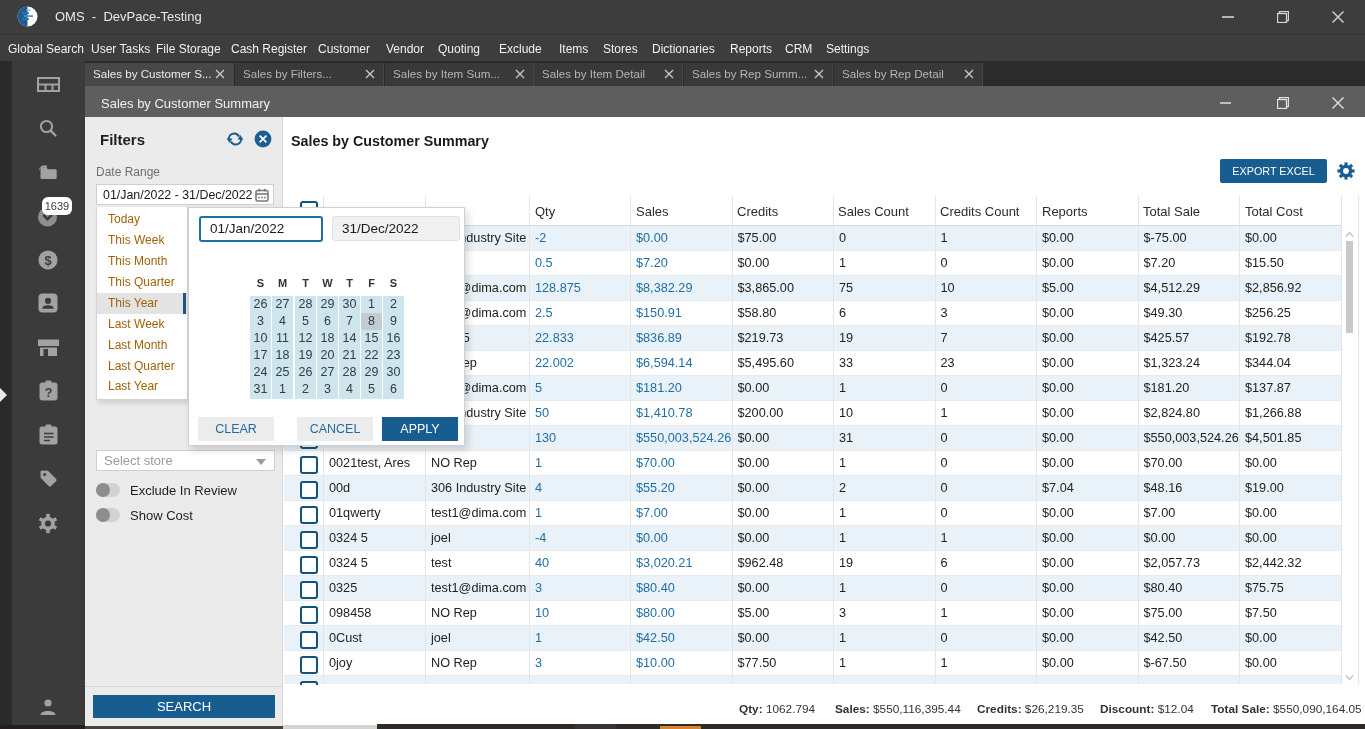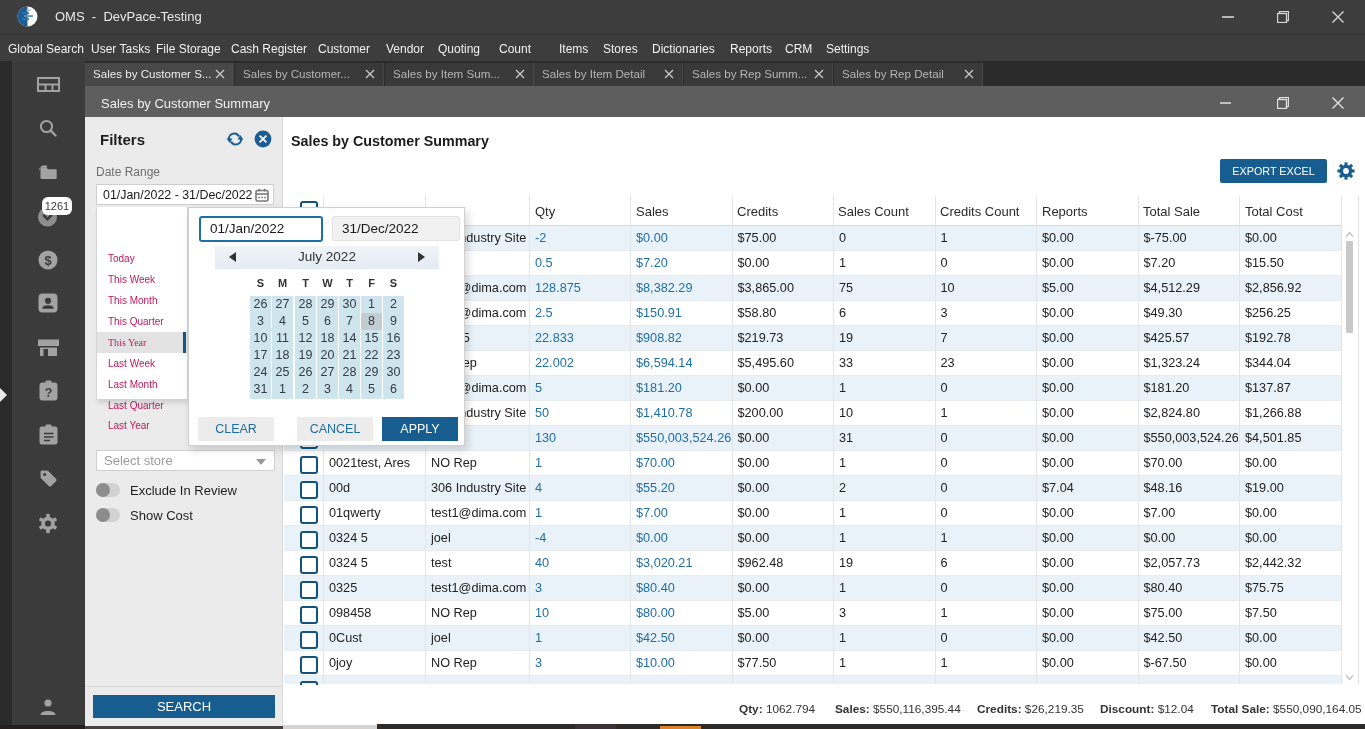--- a/index.html
+++ b/index.html
@@ -19,22 +19,22 @@
 #badge { position:absolute; z-index:5; left:42px; top:197px; width:30px; height:18px; background:#fff; border-radius:6px; font-size:11px; color:#3b3b3b; text-align:center; line-height:18px; }
 #sarrow { position:absolute; left:0; top:388px; width:0; height:0; border-top:7px solid transparent; border-bottom:7px solid transparent; border-left:7px solid #e8e8e8; }
 
 #fpanel { position:absolute; left:85px; top:117px; width:198px; height:609px; background:#ebebeb; border-right:1px solid #d9d9d9; }
 #ftitle { position:absolute; left:100px; top:131px; font-size:15px; font-weight:bold; color:#1e1e1e; }
 #dlabel { position:absolute; left:96px; top:165px; font-size:12px; color:#6f6f6f; }
 #dinput { position:absolute; left:96px; top:184px; width:178px; height:21px; background:#fff; border:1px solid #cfcfcf; }
 #dinput span { position:absolute; left:6px; top:3px; font-size:12.4px; color:#1a1a1a; white-space:nowrap; }
 
 #ddpanel { z-index:20; position:absolute; left:96px; top:207px; width:92px; height:193px; background:#fff; border:1px solid #d4d4d4; border-top:none; box-shadow:2px 3px 5px rgba(0,0,0,.12); }
-.ddi { position:absolute; left:0; width:90px; height:21px; font-size:10px; color:#be185d; padding-left:11px; line-height:21px; white-space:nowrap;margin-top:39px; }
-.ddi.sel { background:#e3e3e3;font-family:Liberation Serif, serif; }
+.ddi { position:absolute; left:0; width:90px; height:21px; font-size:12px; color:#a16207; padding-left:11px; line-height:21px; white-space:nowrap; }
+.ddi.sel { background:#e3e3e3; }
 .ddi.sel::after { content:""; position:absolute; right:1px; top:0; width:3px; height:21px; background:#17578c; }
 
 #cal { z-index:21; position:absolute; left:188px; top:207px; width:277px; height:239px; background:#fff; border:1px solid #d0d0d0; box-shadow:3px 4px 8px rgba(0,0,0,.15); }
 #cin1 { position:absolute; left:10px; top:8px; width:124px; height:26px; background:#fff; border:2px solid #1d6fa5; border-radius:3px; }
 #cin1 span { position:absolute; left:9px; top:3px; font-size:13.5px; color:#1a1a1a; }
 #cin2 { position:absolute; left:143px; top:8px; width:128px; height:25px; background:#f1f1f1; border:1px solid #e2e2e2; border-radius:3px; }
 #cin2 span { position:absolute; left:9px; top:4px; font-size:13.5px; color:#1a1a1a; }
 #cnav { position:absolute; left:26px; top:38px; width:224px; height:23px; background:linear-gradient(#f0f4f9,#e3ebf3); }
 #cnav .mon { position:absolute; left:0; width:224px; text-align:center; top:3px; font-size:13.5px; color:#333; }
 .arr { position:absolute; top:6px; width:0; height:0; }
@@ -98,37 +98,37 @@
     </svg>
 </div>
 <div id="menubar">
     <span class="mi" style="left:8px">Global Search</span>
     <span class="mi" style="left:91px">User Tasks</span>
     <span class="mi" style="left:156px">File Storage</span>
     <span class="mi" style="left:231px">Cash Register</span>
     <span class="mi" style="left:318px">Customer</span>
     <span class="mi" style="left:386px">Vendor</span>
     <span class="mi" style="left:438px">Quoting</span>
-    <span class="mi" style="left:499px">Count</span>
+    <span class="mi" style="left:499px">Exclude</span>
     <span class="mi" style="left:559px">Items</span>
     <span class="mi" style="left:603px">Stores</span>
     <span class="mi" style="left:652px">Dictionaries</span>
     <span class="mi" style="left:730px">Reports</span>
     <span class="mi" style="left:785px">CRM</span>
     <span class="mi" style="left:826px">Settings</span>
   </div>
 <div id="tabbar">
     <div class="tab act" style="left:0px">
       <span class="tt">Sales by Customer S...</span>
       <svg class="tx" viewBox="0 0 10 10">
         <path d="M1 1 L9 9 M9 1 L1 9" stroke="#c9c9c9" stroke-width="1.3" fill="none"></path>
       </svg>
     </div>
     <div class="tab" style="left:150px">
-      <span class="tt">Sales by Customer...</span>
+      <span class="tt">Sales by Filters...</span>
       <svg class="tx" viewBox="0 0 10 10">
         <path d="M1 1 L9 9 M9 1 L1 9" stroke="#c9c9c9" stroke-width="1.3" fill="none"></path>
       </svg>
     </div>
     <div class="tab" style="left:300px">
       <span class="tt">Sales by Item Sum...</span>
       <svg class="tx" viewBox="0 0 10 10">
         <path d="M1 1 L9 9 M9 1 L1 9" stroke="#c9c9c9" stroke-width="1.3" fill="none"></path>
       </svg>
     </div>
@@ -221,21 +221,21 @@
         <line x1="0" y1="0" x2="-8.31" y2="-4.80"></line>
       </g>
       <circle r="6.8" fill="#a2a2a2" stroke="none"></circle>
       <circle r="3.1" fill="#3b3b3b" stroke="none"></circle>
     </g>
   </svg>
 <svg style="position:absolute;left:37px;top:697px" width="22" height="20" viewBox="0 0 22 20">
     <circle cx="11" cy="6" r="3.6" fill="#a2a2a2"></circle>
     <path d="M3.5 18 c0-5.5 15-5.5 15 0 z" fill="#a2a2a2"></path>
   </svg>
-<div id="badge">1261</div>
+<div id="badge">1639</div>
 <div id="sarrow"></div>
 <div id="content"></div>
 <div id="fpanel"></div>
 <div id="ftitle">Filters</div>
 <svg style="position:absolute;left:226px;top:131px" width="18" height="16" viewBox="0 0 18 16">
   <path d="M3.2 9.5 A5.3 5.3 0 0 1 13 5.5" fill="none" stroke="#1b5e92" stroke-width="2.1"></path>
   <path d="M14.8 6.5 A5.3 5.3 0 0 1 5 10.5" fill="none" stroke="#1b5e92" stroke-width="2.1"></path>
   <path d="M0.6 7.2 L3.6 12 L6.4 7.6 z" fill="#1b5e92"></path>
   <path d="M17.4 8.8 L14.4 4 L11.6 8.4 z" fill="#1b5e92"></path>
 </svg>
@@ -314,21 +314,21 @@
 <div class="ct drk" style="left:839px;top:301px;width:94.5px">6</div>
 <div class="ct drk" style="left:940.5px;top:301px;width:94.5px">3</div>
 <div class="ct drk" style="left:1042px;top:301px;width:94.5px">$0.00</div>
 <div class="ct drk" style="left:1143.5px;top:301px;width:94.5px">$49.30</div>
 <div class="ct drk" style="left:1245px;top:301px;width:95px">$256.25</div>
 <div class="trow" style="top:326px;background:#e9f2f8"></div>
 <div class="cb" style="left:300px;top:331px"></div>
 <div class="ct drk" style="left:329px;top:326px;width:95px">Cust E</div>
 <div class="ct drk" style="left:431px;top:326px;width:97px">0324 5</div>
 <div class="ct blu" style="left:535px;top:326px;width:94px">22.833</div>
-<div class="ct blu" style="left:636px;top:326px;width:94.5px">$908.82</div>
+<div class="ct blu" style="left:636px;top:326px;width:94.5px">$836.89</div>
 <div class="ct drk" style="left:737.5px;top:326px;width:94.5px">$219.73</div>
 <div class="ct drk" style="left:839px;top:326px;width:94.5px">19</div>
 <div class="ct drk" style="left:940.5px;top:326px;width:94.5px">7</div>
 <div class="ct drk" style="left:1042px;top:326px;width:94.5px">$0.00</div>
 <div class="ct drk" style="left:1143.5px;top:326px;width:94.5px">$425.57</div>
 <div class="ct drk" style="left:1245px;top:326px;width:95px">$192.78</div>
 <div class="trow" style="top:351px;background:#ffffff"></div>
 <div class="cb" style="left:300px;top:356px"></div>
 <div class="ct drk" style="left:329px;top:351px;width:95px">Cust F</div>
 <div class="ct drk" style="left:431px;top:351px;width:97px">NO Rep</div>
@@ -544,25 +544,20 @@
     <div class="ddi" style="top:149px">Last Quarter</div>
     <div class="ddi" style="top:169px">Last Year</div>
   </div>
 <div id="cal">
   <div id="cin1">
       <span>01/Jan/2022</span>
     </div>
   <div id="cin2">
       <span>31/Dec/2022</span>
     </div>
-  <div id="cnav">
-    <div class="mon">July 2022</div>
-    <div class="arr" style="left:14px;border-top:5.5px solid transparent;border-bottom:5.5px solid transparent;border-right:7px solid #333"></div>
-    <div class="arr" style="right:14px;border-top:5.5px solid transparent;border-bottom:5.5px solid transparent;border-left:7px solid #333"></div>
-  </div>
   <div id="cweek" style="position:absolute;left:0;top:69px;width:277px;height:12px">
       <div class="wl" style="left:61px">S</div>
       <div class="wl" style="left:83px">M</div>
       <div class="wl" style="left:106px">T</div>
       <div class="wl" style="left:128px">W</div>
       <div class="wl" style="left:150px">T</div>
       <div class="wl" style="left:172px">F</div>
       <div class="wl" style="left:194px">S</div>
     </div>
   <div style="position:absolute;left:61px;top:88px;width:21px;height:103px;background:#cfe5ee"></div>

